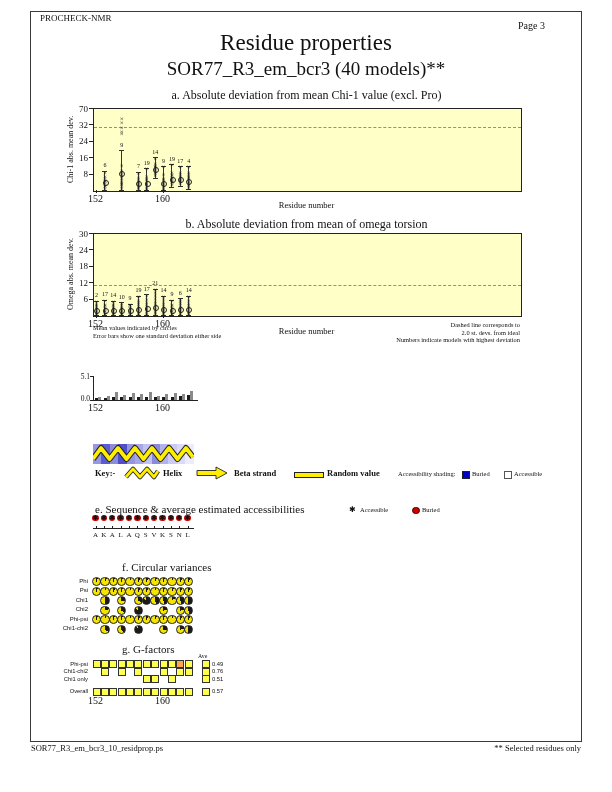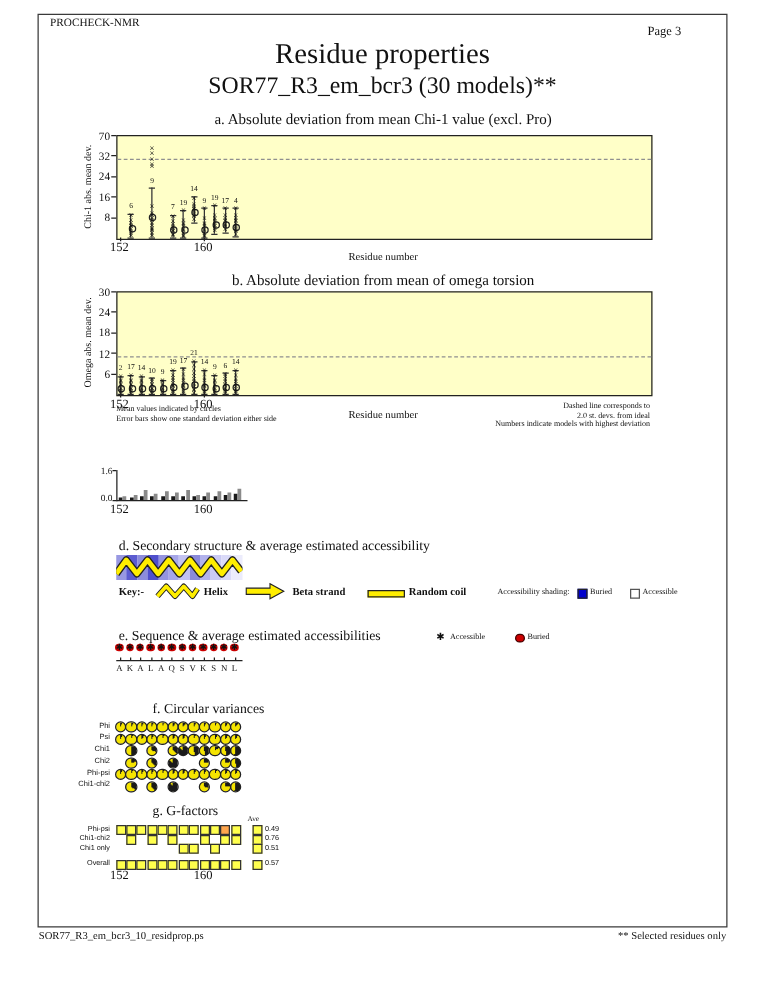--- a/index.html
+++ b/index.html
@@ -23,21 +23,21 @@
 </style>
 </head>
 <body>
 
 <div id="page">
   <div id="border-box"></div>
 
   <div class="abs hdr-app">PROCHECK-NMR</div>
   <div class="abs hdr-page">Page  3</div>
   <div class="abs main-title">Residue properties</div>
-  <div class="abs sub-title">SOR77_R3_em_bcr3 (30 models)**</div>
+  <div class="abs sub-title">SOR77_R3_em_bcr3 (40 models)**</div>
 
   <div class="abs sec-title-center" style="top:88px">a. Absolute deviation from mean Chi-1 value (excl. Pro)</div>
   <div class="abs ylab" style="left:66px;top:108px">Chi-1 abs. mean dev.</div>
   <div id="chart-a" class="abs" style="left: 93px; top: 108px; width: 427px; height: 82px; background: rgb(255, 255, 200); border: 1px solid rgb(34, 34, 34);">
       <div style="position: absolute; left: 0px; top: 18.45px; width: 100%; border-top: 1px dashed rgb(143, 143, 143);"></div>
       <div style="position: absolute; left: 10.375px; top: 61.5px; width: 1px; height: 19.475px; background: rgb(51, 51, 51);"></div>
       <div style="position: absolute; left: 8.375px; top: 61.5px; width: 5px; height: 0.9px; background: rgb(51, 51, 51);"></div>
       <div style="position: absolute; left: 8.375px; top: 80.975px; width: 5px; height: 0.9px; background: rgb(51, 51, 51);"></div>
       <div style="position: absolute; left: 8.675px; top: 71.19px; width: 4px; height: 4px; border: 0.8px solid rgb(34, 34, 34); border-radius: 50%;"></div>
       <div style="position: absolute; left: 10.875px; top: 79.95px; transform: translate(-50%, -50%); font-size: 7px; line-height: 7px;">×</div>
@@ -357,21 +357,21 @@
       <div style="position: absolute; left: 94.625px; top: 62.8667px; transform: translate(-50%, -50%); font-size: 7px; line-height: 7px;">×</div>
       <div style="position: absolute; left: 86.625px; top: 53px; width: 16px; text-align: center; font-size: 6px; line-height: 6px;">14</div>
     </div>
   <div class="abs note" style="left:93px;top:324px">Mean values indicated by circles</div>
   <div class="abs note" style="left:93px;top:331.5px">Error bars show one standard deviation either side</div>
   <div class="abs" style="left:93px;top:326px;width:427px;text-align:center;font-size:8.5px">Residue number</div>
   <div class="abs note-r" style="left:300px;top:321px">Dashed line corresponds to</div>
   <div class="abs note-r" style="left:300px;top:328.5px">2.0 st. devs. from ideal</div>
   <div class="abs note-r" style="left:300px;top:336px">Numbers indicate models with highest deviation</div>
 
-  <div class="abs" style="left:68px;top:372px;width:22px;text-align:right;font-size:7.5px">1.6</div>
+  <div class="abs" style="left:68px;top:372px;width:22px;text-align:right;font-size:7.5px">5.1</div>
   <div class="abs" style="left:68px;top:394px;width:22px;text-align:right;font-size:7.5px">0.0</div>
   <div id="chart-c" class="abs" style="left: 93px; top: 376px; width: 104px; height: 24px; border-left: 1px solid rgb(34, 34, 34); border-bottom: 1px solid rgb(34, 34, 34);">
       <div style="position: absolute; left: 1.2px; bottom: 0px; width: 3px; height: 2.1px; background: rgb(26, 26, 26);"></div>
       <div style="position: absolute; left: 4.3px; bottom: 0px; width: 3px; height: 3.3px; background: rgb(138, 138, 138);"></div>
       <div style="position: absolute; left: 9.575px; bottom: 0px; width: 3px; height: 2.4px; background: rgb(26, 26, 26);"></div>
       <div style="position: absolute; left: 12.675px; bottom: 0px; width: 3px; height: 4.5px; background: rgb(138, 138, 138);"></div>
       <div style="position: absolute; left: 17.95px; bottom: 0px; width: 3px; height: 3px; background: rgb(26, 26, 26);"></div>
       <div style="position: absolute; left: 21.05px; bottom: 0px; width: 3px; height: 8.4px; background: rgb(138, 138, 138);"></div>
       <div style="position: absolute; left: 26.325px; bottom: 0px; width: 3px; height: 2.7px; background: rgb(26, 26, 26);"></div>
       <div style="position: absolute; left: 29.425px; bottom: 0px; width: 3px; height: 4.8px; background: rgb(138, 138, 138);"></div>
@@ -386,21 +386,20 @@
       <div style="position: absolute; left: 68.2px; bottom: 0px; width: 3px; height: 3px; background: rgb(26, 26, 26);"></div>
       <div style="position: absolute; left: 71.3px; bottom: 0px; width: 3px; height: 6.3px; background: rgb(138, 138, 138);"></div>
       <div style="position: absolute; left: 76.575px; bottom: 0px; width: 3px; height: 3.3px; background: rgb(26, 26, 26);"></div>
       <div style="position: absolute; left: 79.675px; bottom: 0px; width: 3px; height: 7.5px; background: rgb(138, 138, 138);"></div>
       <div style="position: absolute; left: 84.95px; bottom: 0px; width: 3px; height: 4.5px; background: rgb(26, 26, 26);"></div>
       <div style="position: absolute; left: 88.05px; bottom: 0px; width: 3px; height: 6.3px; background: rgb(138, 138, 138);"></div>
       <div style="position: absolute; left: 93.325px; bottom: 0px; width: 3px; height: 5.1px; background: rgb(26, 26, 26);"></div>
       <div style="position: absolute; left: 96.425px; bottom: 0px; width: 3px; height: 9px; background: rgb(138, 138, 138);"></div>
     </div>
 
-  <div class="abs sec-title-left" style="left:95px;top:431px">d. Secondary structure &amp; average estimated accessibility</div>
   <div id="panel-d-band" class="abs" style="left: 93px; top: 444px; width: 100.5px; height: 20px;">
       <div style="position: absolute; left: 0px; top: 0px; width: 8.375px; height: 20px; background: rgb(152, 152, 226);"></div>
       <div style="position: absolute; left: 8.375px; top: 0px; width: 8.375px; height: 20px; background: rgb(92, 92, 208);"></div>
       <div style="position: absolute; left: 16.75px; top: 0px; width: 8.375px; height: 20px; background: rgb(140, 140, 220);"></div>
       <div style="position: absolute; left: 25.125px; top: 0px; width: 8.375px; height: 20px; background: rgb(79, 79, 204);"></div>
       <div style="position: absolute; left: 33.5px; top: 0px; width: 8.375px; height: 20px; background: rgb(148, 148, 224);"></div>
       <div style="position: absolute; left: 41.875px; top: 0px; width: 8.375px; height: 20px; background: rgb(166, 166, 232);"></div>
       <div style="position: absolute; left: 50.25px; top: 0px; width: 8.375px; height: 20px; background: rgb(194, 194, 242);"></div>
       <div style="position: absolute; left: 58.625px; top: 0px; width: 8.375px; height: 20px; background: rgb(138, 138, 218);"></div>
       <div style="position: absolute; left: 67px; top: 0px; width: 8.375px; height: 20px; background: rgb(178, 178, 236);"></div>
@@ -416,21 +415,21 @@
   <svg class="abs" style="left:124px;top:466px" width="36" height="14">
     <polyline points="2,11 9,3 16,11 23,3 30,11 34,5" fill="none" stroke="#222" stroke-width="4.5" stroke-linejoin="round"></polyline>
     <polyline points="2,11 9,3 16,11 23,3 30,11 34,5" fill="none" stroke="#ffee00" stroke-width="2.8" stroke-linejoin="round"></polyline>
   </svg>
   <div class="abs keytxt" style="left:163px;top:468px">Helix</div>
   <svg class="abs" style="left:196px;top:466px" width="34" height="14">
     <polygon points="1,4.5 20,4.5 20,1 31,7 20,13 20,9.5 1,9.5" fill="#ffee00" stroke="#222" stroke-width="0.9"></polygon>
   </svg>
   <div class="abs keytxt" style="left:234px;top:468px">Beta strand</div>
   <div class="abs" style="left:294px;top:472px;width:28px;height:3.5px;background:#ffee00;border:0.7px solid #222"></div>
-  <div class="abs keytxt" style="left:327px;top:468px">Random coil</div>
+  <div class="abs keytxt" style="left:327px;top:468px">Random value</div>
   <div class="abs keytxt-sm" style="left:398px;top:470px">Accessibility shading:</div>
   <div class="abs" style="left:462px;top:470.5px;width:6px;height:6px;background:#0000cc;border:0.6px solid #222"></div>
   <div class="abs keytxt-sm" style="left:472px;top:470px">Buried</div>
   <div class="abs" style="left:504px;top:470.5px;width:6px;height:6px;background:#ffffff;border:0.6px solid #555"></div>
   <div class="abs keytxt-sm" style="left:514px;top:470px">Accessible</div>
 
   <div class="abs sec-title-left" style="left:95px;top:503px">e. Sequence &amp; average estimated accessibilities</div>
   <div class="abs" style="left:349px;top:505px;font-size:8px">✱</div>
   <div class="abs keytxt-sm" style="left:360px;top:505.5px">Accessible</div>
   <div class="abs" style="left:412px;top:506.5px;width:5.5px;height:5.5px;border-radius:50%;background:#cc0000;border:0.6px solid #440000"></div>

